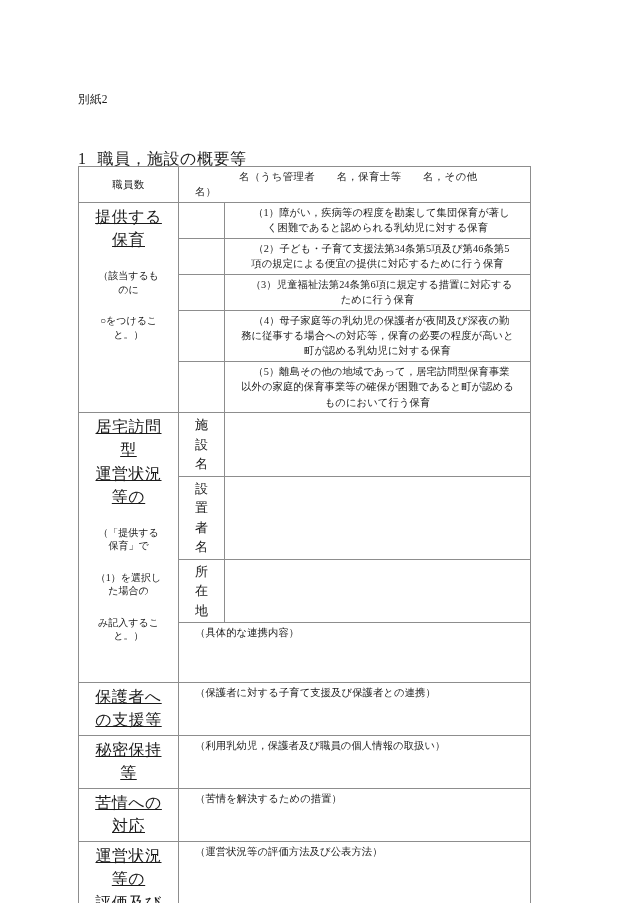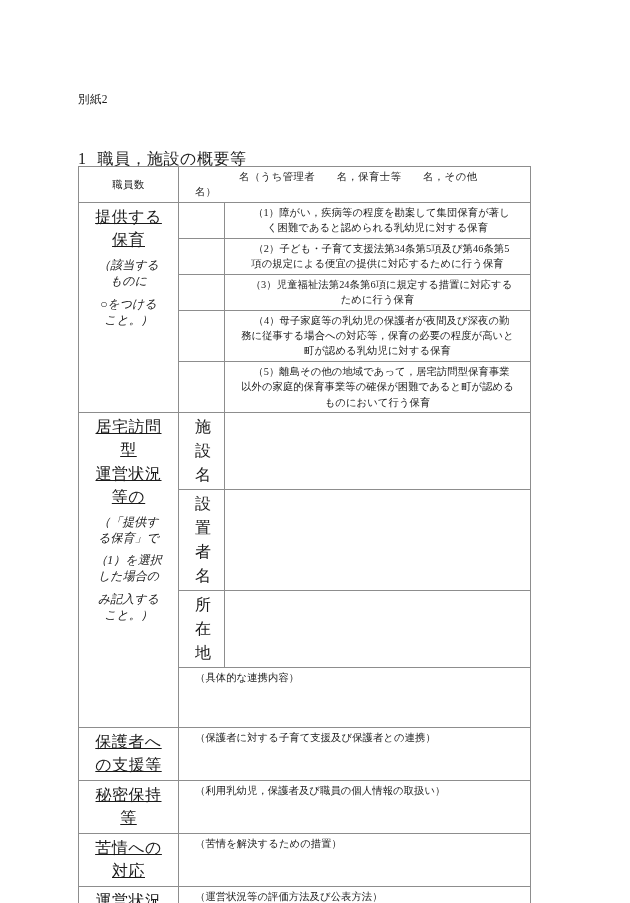--- a/index.html
+++ b/index.html
@@ -78,30 +78,29 @@
     letter-spacing: 0.5px;
   }
   .lbl .main {
     display: block;
     font-size: 16px;
     line-height: 1.45;
     text-decoration: underline;
   }
   .lbl .note {
     display: block;
-    font-size: 12px;
+    font-size: 10px;
     line-height: 1.35;
     letter-spacing: 0;
-    margin-top: 6px;
-    font-style: italic;
+    margin-top: 18px;
   }
   .lbl-sub {
     text-align: center;
     vertical-align: middle;
-    font-size: 16px;
+    font-size: 13px;
     letter-spacing: 0.5px;
   }
   .body-cell {
     text-align: left;
     letter-spacing: 0.1px;
   }
   .body-cell.indent {
     text-indent: 8px;
     text-align: center;
   }

